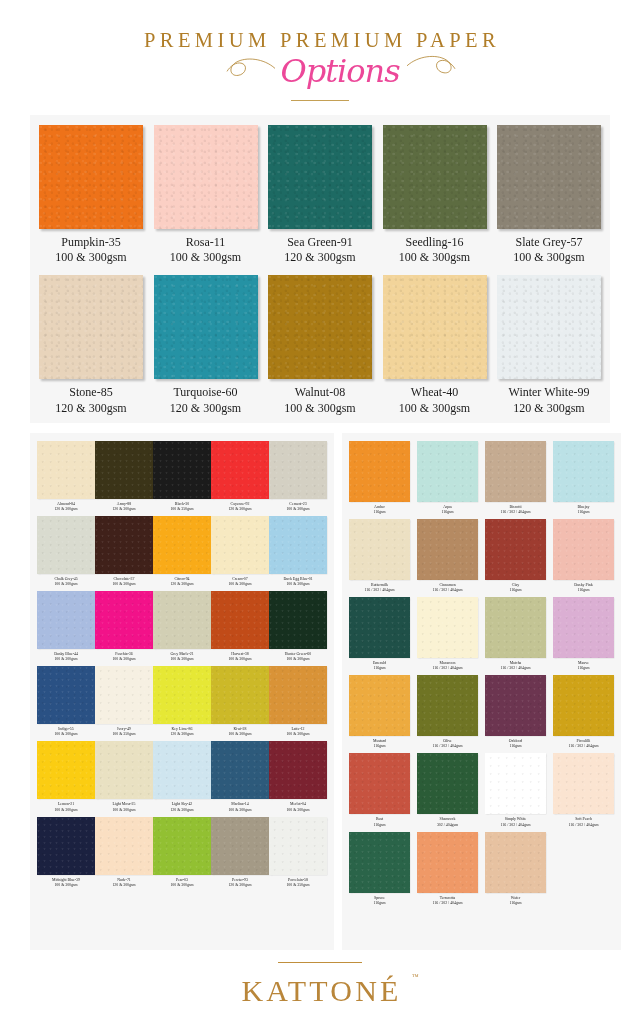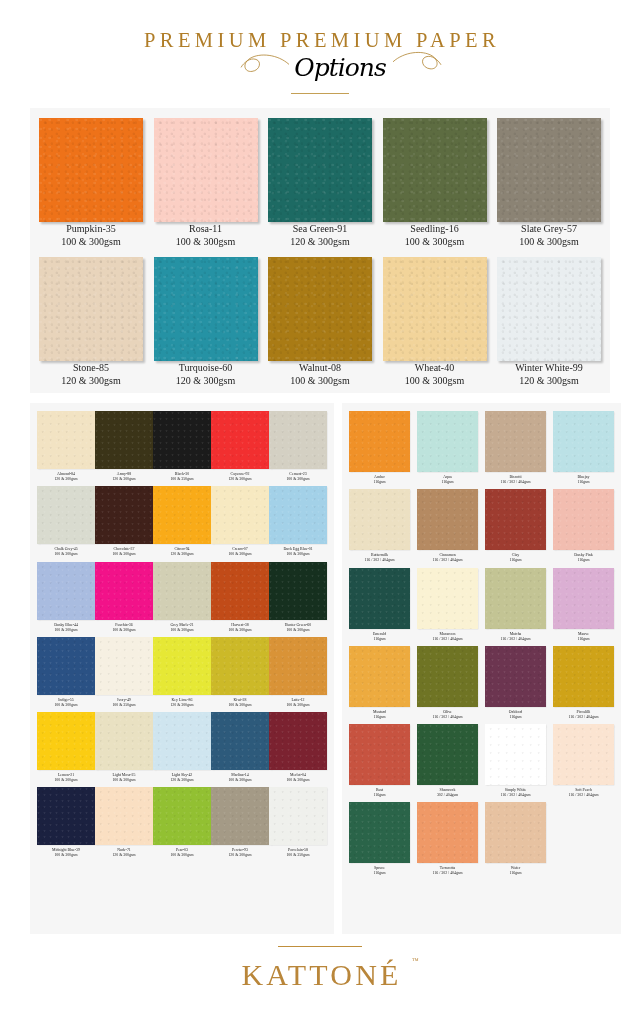--- a/index.html
+++ b/index.html
@@ -30,24 +30,24 @@
   .header-title {
     color: #b07d28;
     font-family: "Liberation Serif", "DejaVu Serif", serif;
     font-size: 20.5px;
     letter-spacing: 4.4px;
     line-height: 1;
     padding-left: 4px;
     white-space: nowrap;
   }
   .header-script {
-    color: #000000;
+    color: #ec4899;
     font-family: "DejaVu Serif", "Liberation Serif", serif;
     font-style: italic;
-    font-size: 25px;
+    font-size: 32px;
     line-height: 1;
     margin-top: 4px;
     letter-spacing: -1px;
     position: relative;
     display: inline-block;
     margin-left: 40px;
   }
   .header-script .flourish-left,
   .header-script .flourish-right {
     position: absolute;
@@ -96,23 +96,24 @@
     inset: 0;
     background-image:
       radial-gradient(circle at 18% 22%, rgba(255,255,255,0.10) 0 1px, transparent 1.6px),
       radial-gradient(circle at 62% 44%, rgba(0,0,0,0.07) 0 1px, transparent 1.6px),
       radial-gradient(circle at 38% 78%, rgba(255,255,255,0.08) 0 1px, transparent 1.6px),
       radial-gradient(circle at 84% 66%, rgba(0,0,0,0.06) 0 1px, transparent 1.6px);
     background-size: 9px 9px, 11px 11px, 13px 13px, 7px 7px;
     opacity: 0.85;
   }
   .feature-label {
+    margin-top: 6px;
     text-align: center;
     color: #1c1c1c;
-    font-size: 10px;
+    font-size: 12px;
     line-height: 1.32;
   }
   .feature-label .nm { display: block; }
   .feature-label .gs { display: block; }
 
   
   .grids {
     display: flex;
     gap: 8px;
     margin: 10px 30px 0 30px;
@@ -169,21 +170,21 @@
     white-space: nowrap;
   }
   .swatch-label .nm { display: block; }
   .swatch-label .gs { display: block; }
   .swatch-label.hidden { visibility: hidden; }
 
   
   .footer {
     flex: 0 0 auto;
     text-align: center;
-    padding-bottom: 34px;
+    padding-bottom: 18px;
     padding-top: 12px;
     text-decoration: underline;
   }
   .footer-rule {
     width: 84px;
     height: 1.4px;
     background: #c08f3c;
     margin: 0 auto 13px auto;
   }
   .footer-logo {

